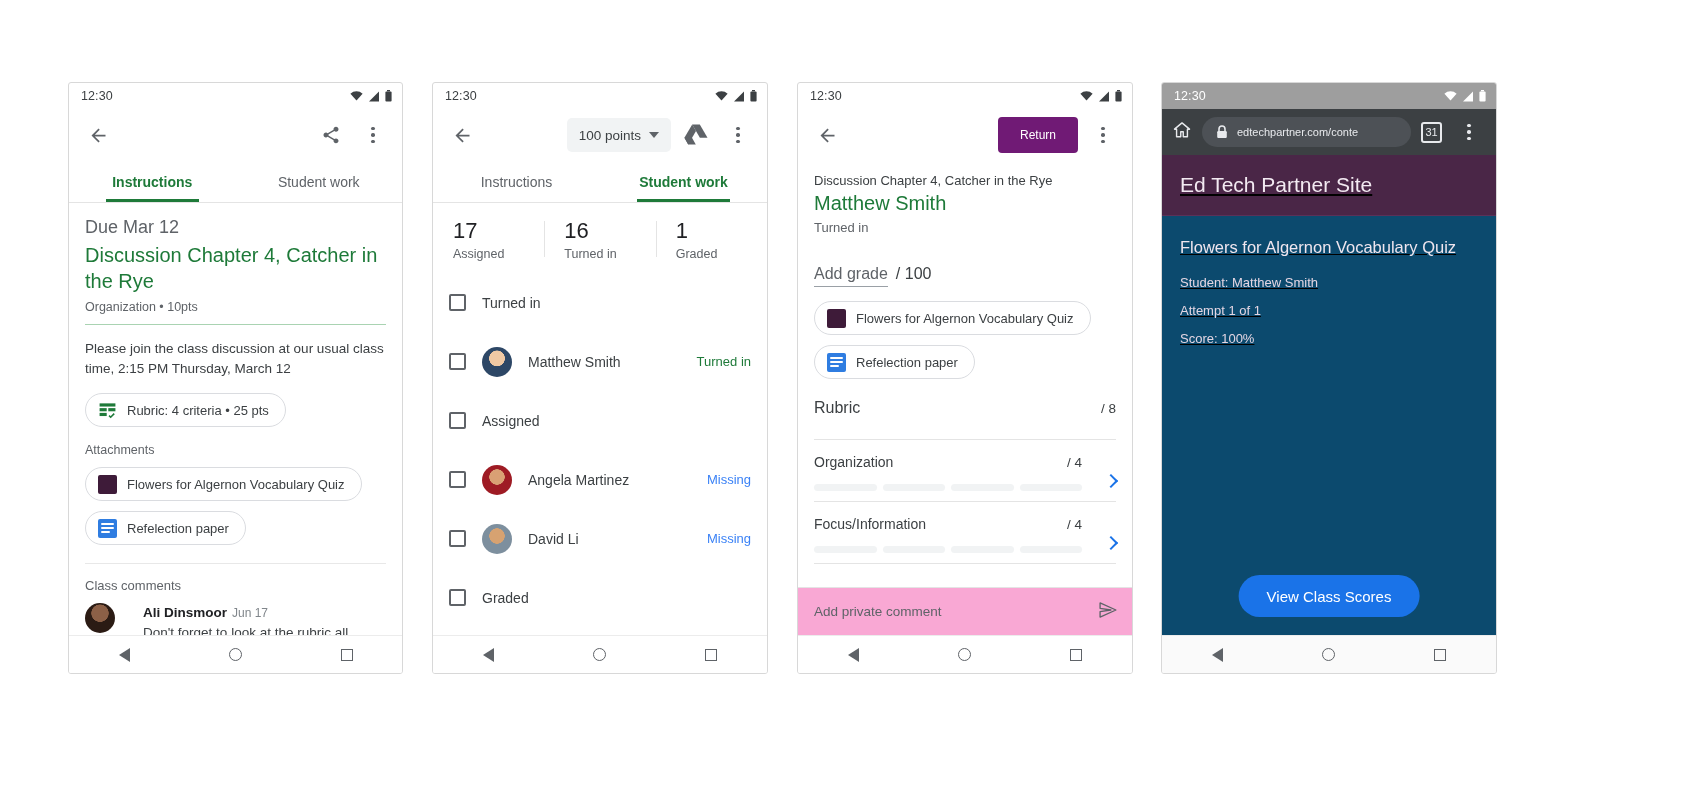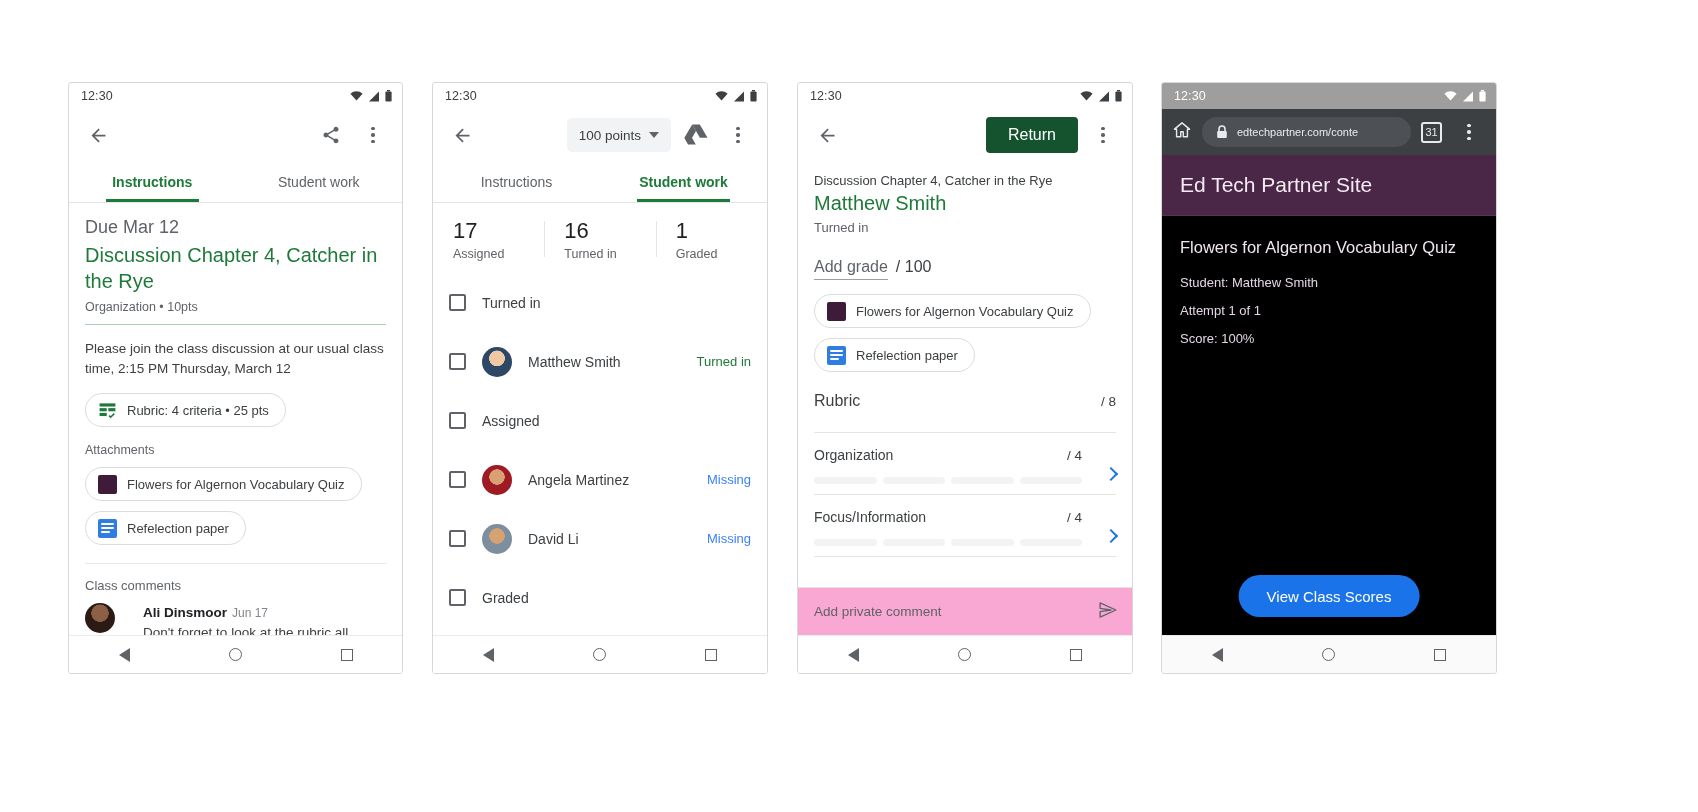--- a/index.html
+++ b/index.html
@@ -137,29 +137,29 @@
   .cbx { width: 17px; height: 17px; border: 2px solid #5f6368; border-radius: 2px; flex: 0 0 auto; cursor: pointer; }
   .grp-label { font-size: 14px; color: #3c4043; }
   .s-name { font-size: 14px; color: #3c4043; }
   .s-status { margin-left: auto; font-size: 13px; }
   .st-turned { color: #1e7a39; }
   .st-missing { color: #3b82f6; }
   .drive-ic { width: 24px; height: 22px; }
 
   
   .btn-return {
-    background: #14532d; color: #fff; font-size: 16px;
+    background: #701a75; color: #fff; font-size: 12px;
     border: none; border-radius: 4px; height: 36px; padding: 0 22px;
     cursor: pointer; font-family: inherit;
   }
   .p3 { padding: 12px 16px 0 16px; }
   .p3-sub { font-size: 13px; color: #3c4043; }
   .p3-name { font-size: 20px; color: #1e7a39; margin-top: 4px; }
   .p3-state { font-size: 13px; color: #5f6368; margin-top: 5px; }
-  .grade-row { display: flex; align-items: baseline; gap: 8px; margin-top: 23px; }
+  .grade-row { display: flex; align-items: baseline; gap: 8px; margin-top: 30px; }
   .grade-in {
     font-size: 16px; color: #5f6368;
     border-bottom: 1px solid #9aa0a6; padding-bottom: 3px; cursor: text;
   }
   .grade-total { font-size: 16px; color: #3c4043; }
   .rub-head { display: flex; align-items: baseline; margin-top: 20px; padding-bottom: 22px; border-bottom: 1px solid #e4e4e4; gap: 23px; }
   .rub-title { font-size: 16px; color: #3c4043; }
   .rub-score { margin-left: auto; font-size: 13.5px; color: #3c4043; }
   .crit { padding: 14px 0 10px 0; border-bottom: 1px solid #e4e4e4; position: relative; }
   .crit-top { display: flex; align-items: baseline; padding-right: 34px; }
@@ -192,21 +192,21 @@
     background: #4d5156; display: flex; align-items: center;
     gap: 9px; padding: 0 14px; overflow: hidden;
   }
   .omnibox .url { font-size: 11px; color: #e8eaed; white-space: nowrap; overflow: hidden; text-overflow: ellipsis; }
   .tabcount {
     width: 21px; height: 21px; border: 2px solid #e8eaed; border-radius: 3px;
     color: #e8eaed; font-size: 11px; display: flex; align-items: center;
     justify-content: center; cursor: pointer; flex: 0 0 auto;
   }
   .kebab-w i { background: #e8eaed; }
-  .site { flex: 1 1 auto; background: #000000; position: relative; overflow: hidden; }
+  .site { flex: 1 1 auto; background: #0c4a6e; position: relative; overflow: hidden; text-decoration: underline; }
   .site-head {
     background: #4a2647; padding: 18px 18px;
     font-size: 21px; color: #f3eaf2; border-bottom: 1px solid #5b3158;
   }
   .site-body { padding: 22px 18px 0 18px; }
   .site-h2 { font-size: 16.5px; color: #f0e6ef; margin-bottom: 18px; }
   .site-p { font-size: 13px; color: #e4d6e3; margin-bottom: 13px; }
   .btn-blue {
     position: absolute; left: 50%; transform: translateX(-50%); bottom: 18px;
     background: #1a73e8; color: #fff; border: none; border-radius: 22px;

